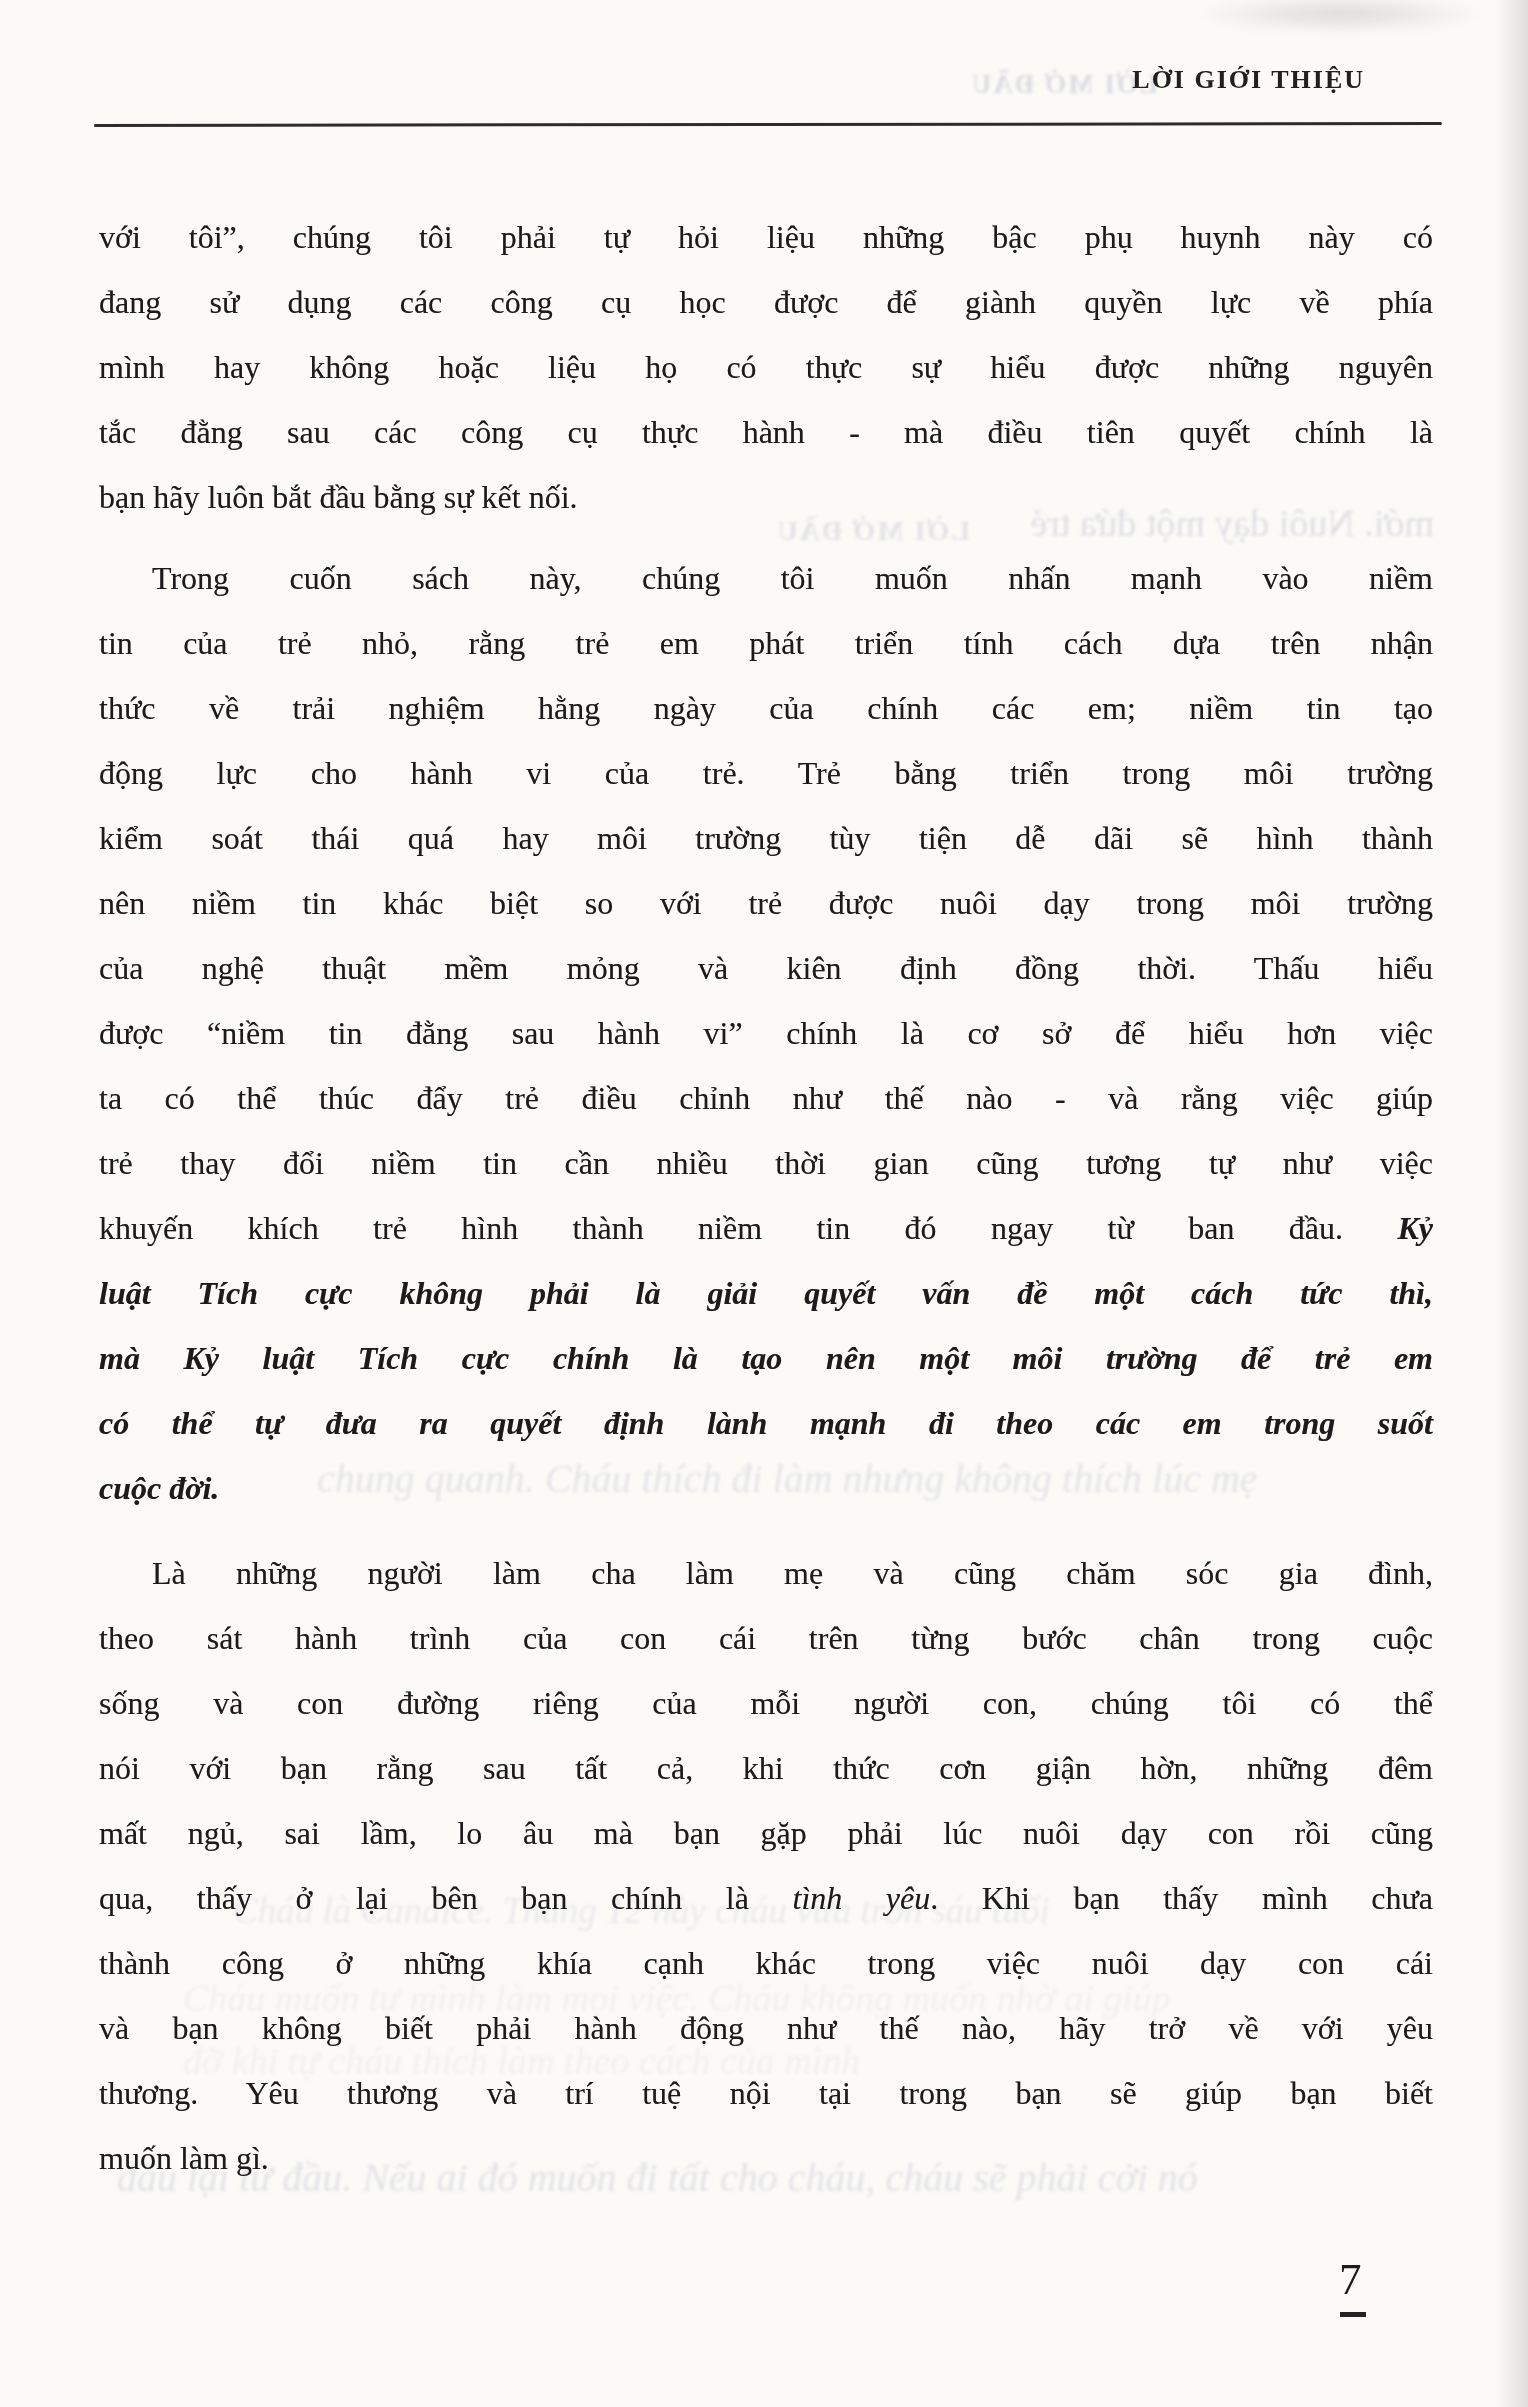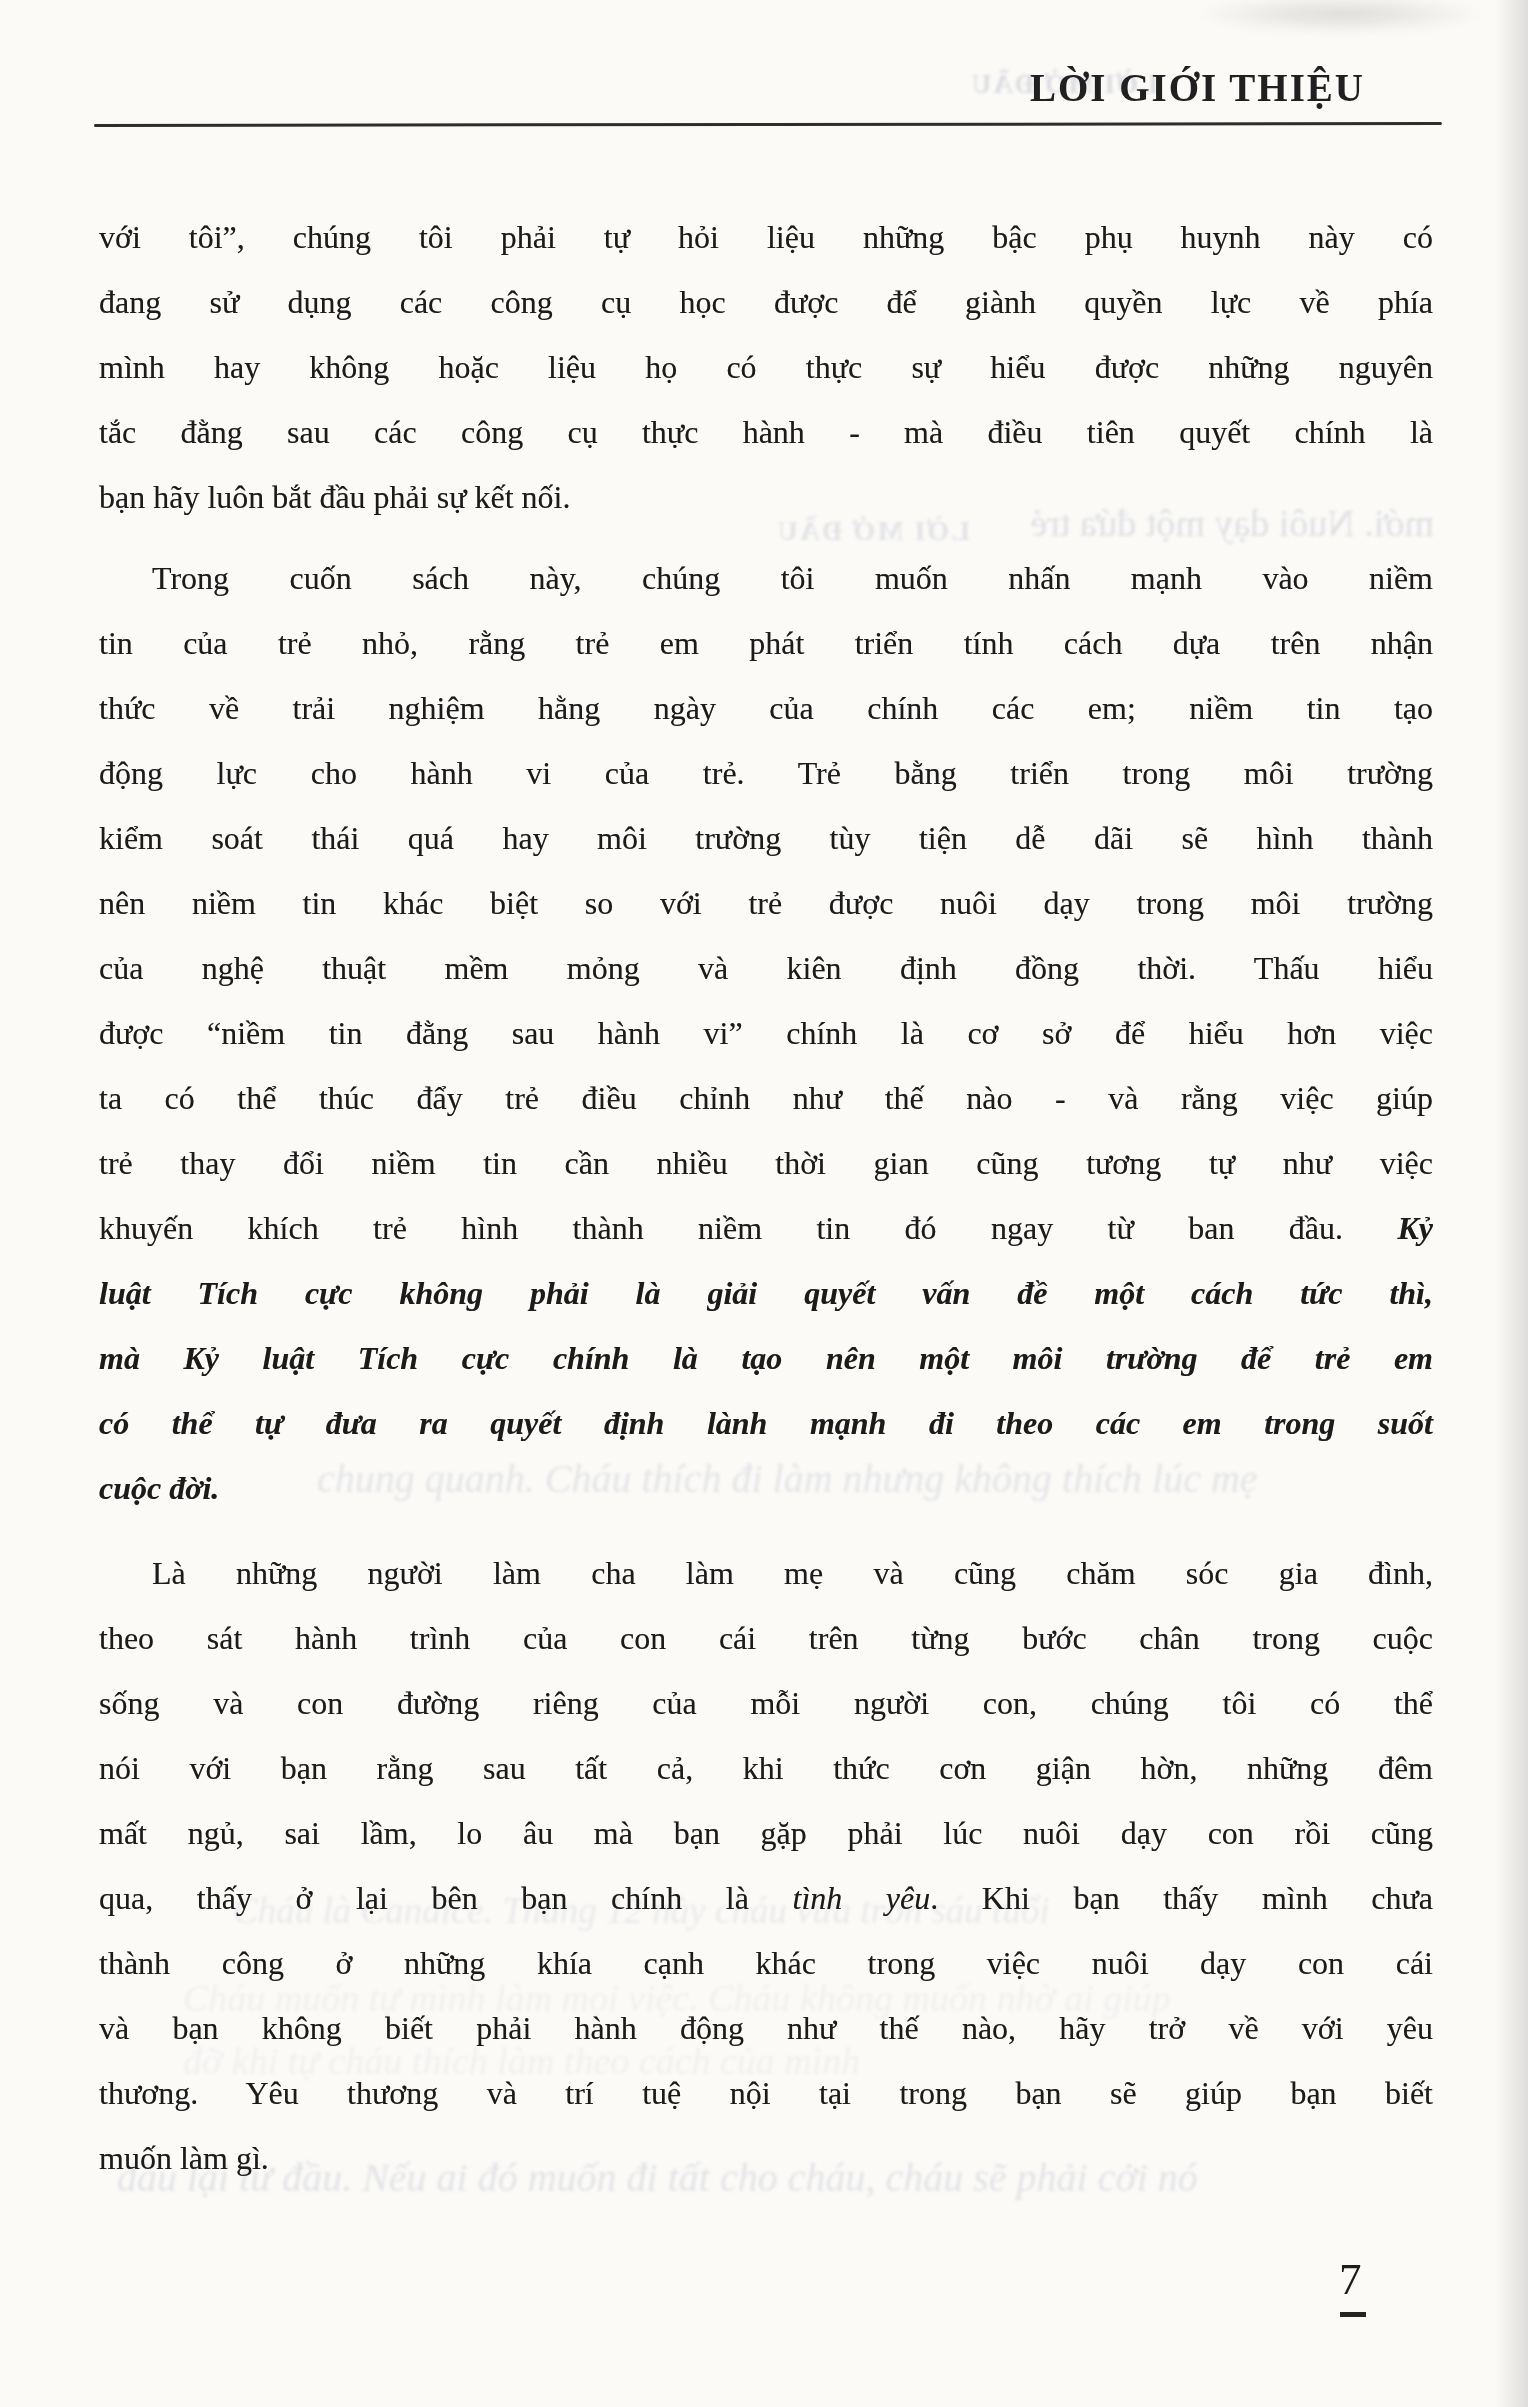--- a/index.html
+++ b/index.html
@@ -6,21 +6,21 @@
   html,body{margin:0;padding:0;background:#9a9a9a;}
   .page{
     position:relative;width:1529px;height:2408px;margin:0 auto;
     background:#fbfaf7;overflow:hidden;
     font-family:"Liberation Serif", "DejaVu Serif", serif;
     color:#1b1b1b;
   }
   
   .running-head{
     position:absolute;top:65px;right:164px;
-    font-weight:bold;font-size:39px;letter-spacing:2px;color:#202020;
+    font-weight:bold;font-size:26px;letter-spacing:2px;color:#202020;
     white-space:nowrap;
   }
   .header-rule{
     position:absolute;left:94px;top:123px;width:1348px;height:3px;
     background:#2d2d2d;border-radius:2px;transform:rotate(-0.08deg);
   }
   
   .body-text{
     position:absolute;left:99px;top:205px;width:1334px;
     font-size:32px;
@@ -87,21 +87,21 @@
   <div class="ghost g-f2">đỡ khi tự cháu thích làm theo cách của mình</div>
   <div class="ghost g-bot">đầu lại từ đầu. Nếu ai đó muốn đi tất cho cháu, cháu sẽ phải cởi nó</div>
 
   <div class="body-text">
 
     <div class="para">
       <div class="ln"><span>với tôi”, chúng tôi phải tự hỏi liệu những bậc phụ huynh này có</span></div>
       <div class="ln"><span>đang sử dụng các công cụ học được để giành quyền lực về phía</span></div>
       <div class="ln"><span>mình hay không hoặc liệu họ có thực sự hiểu được những nguyên</span></div>
       <div class="ln"><span>tắc đằng sau các công cụ thực hành - mà điều tiên quyết chính là</span></div>
-      <div class="ln last"><span>bạn hãy luôn bắt đầu phải sự kết nối.</span></div>
+      <div class="ln last"><span>bạn hãy luôn bắt đầu bằng sự kết nối.</span></div>
     </div>
 
     <div class="para gap16">
       <div class="ln indent"><span>Trong cuốn sách này, chúng tôi muốn nhấn mạnh vào niềm</span></div>
       <div class="ln"><span>tin của trẻ nhỏ, rằng trẻ em phát triển tính cách dựa trên nhận</span></div>
       <div class="ln"><span>thức về trải nghiệm hằng ngày của chính các em; niềm tin tạo</span></div>
       <div class="ln"><span>động lực cho hành vi của trẻ. Trẻ bằng triển trong môi trường</span></div>
       <div class="ln"><span>kiểm soát thái quá hay môi trường tùy tiện dễ dãi sẽ hình thành</span></div>
       <div class="ln"><span>nên niềm tin khác biệt so với trẻ được nuôi dạy trong môi trường</span></div>
       <div class="ln"><span>của nghệ thuật mềm mỏng và kiên định đồng thời. Thấu hiểu</span></div>

